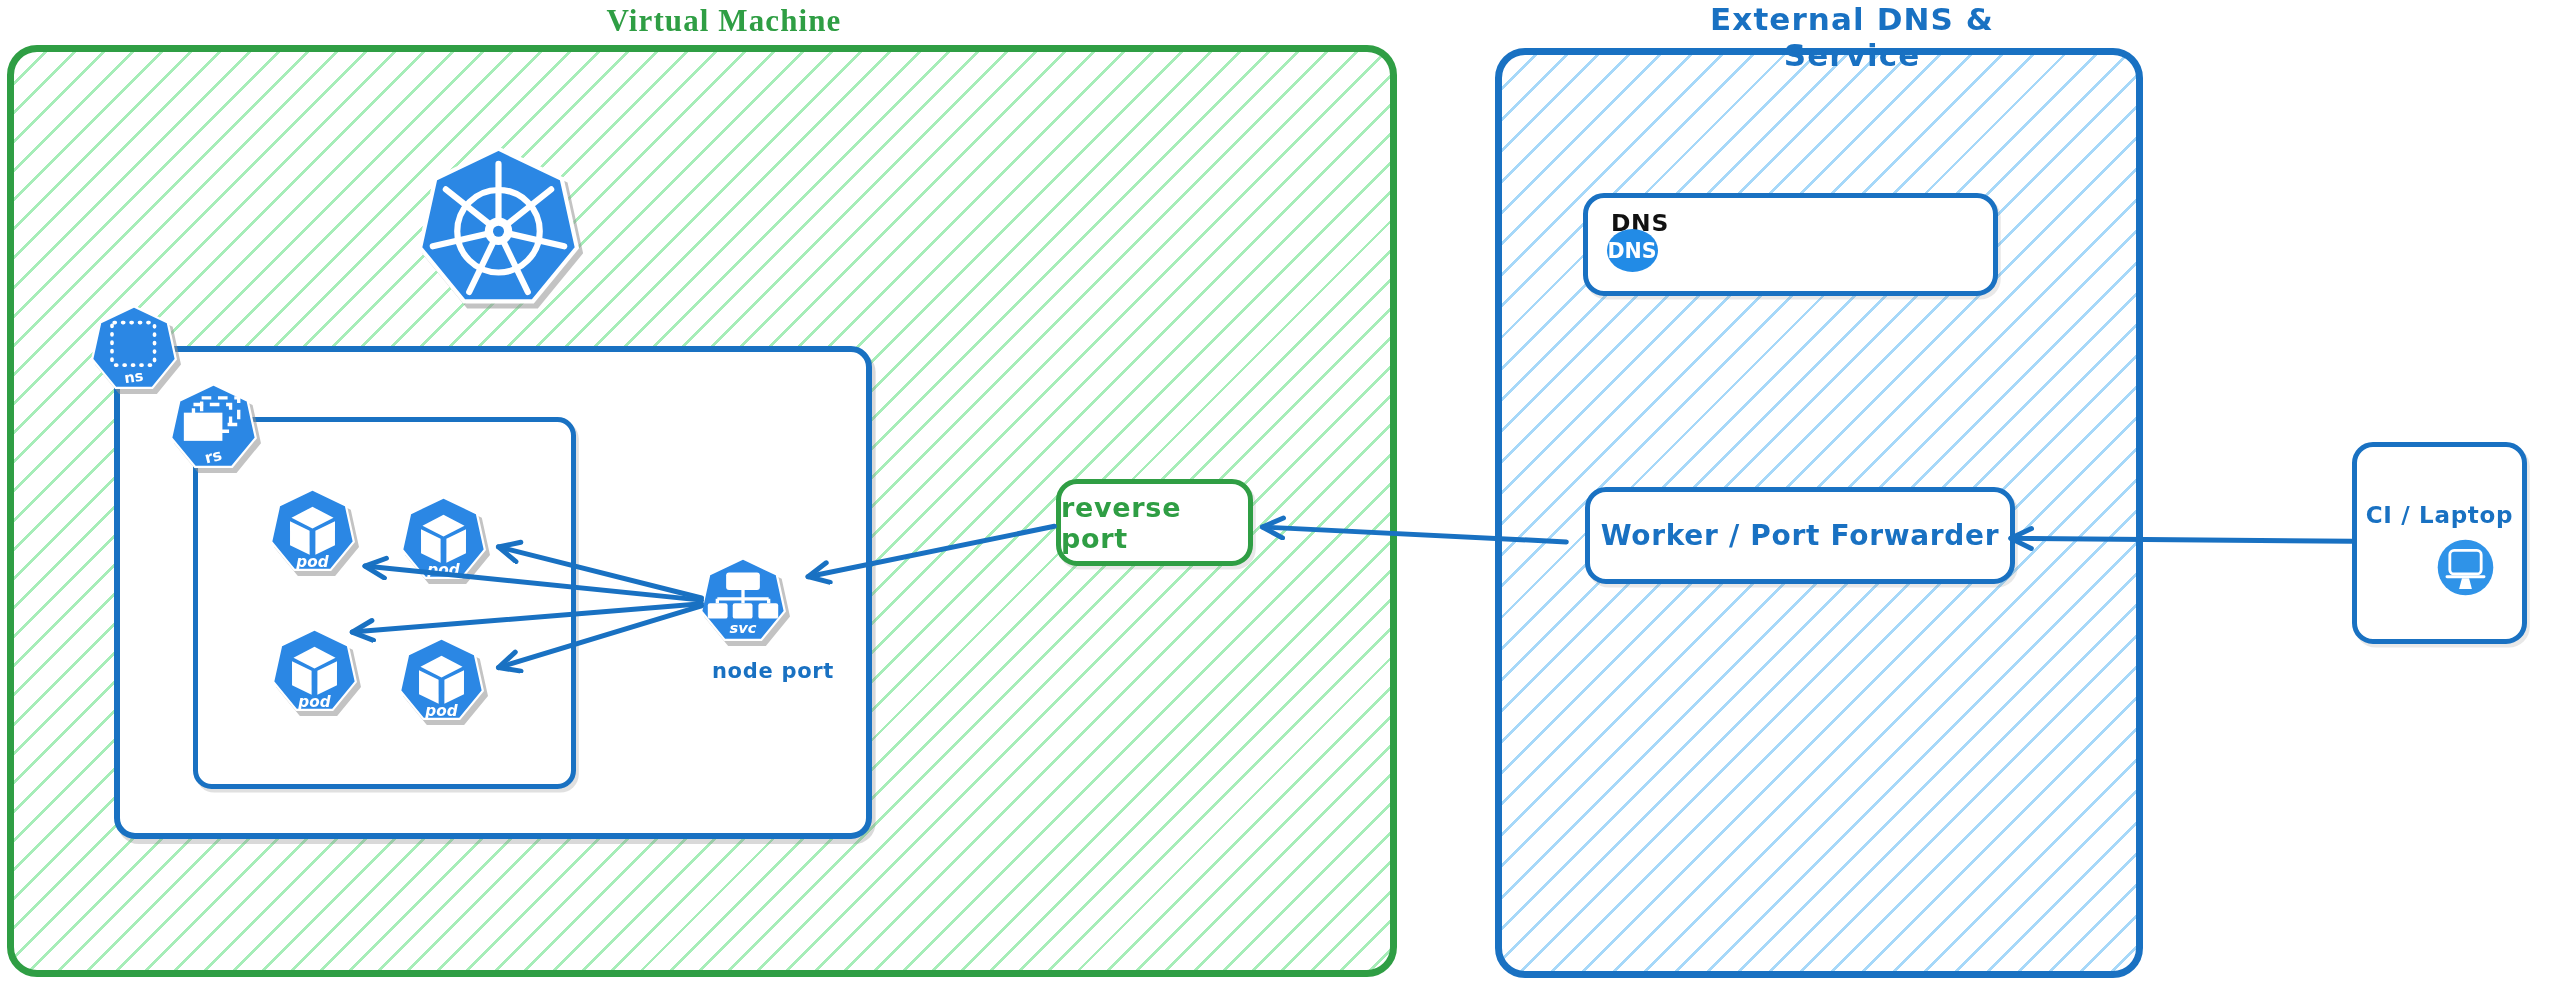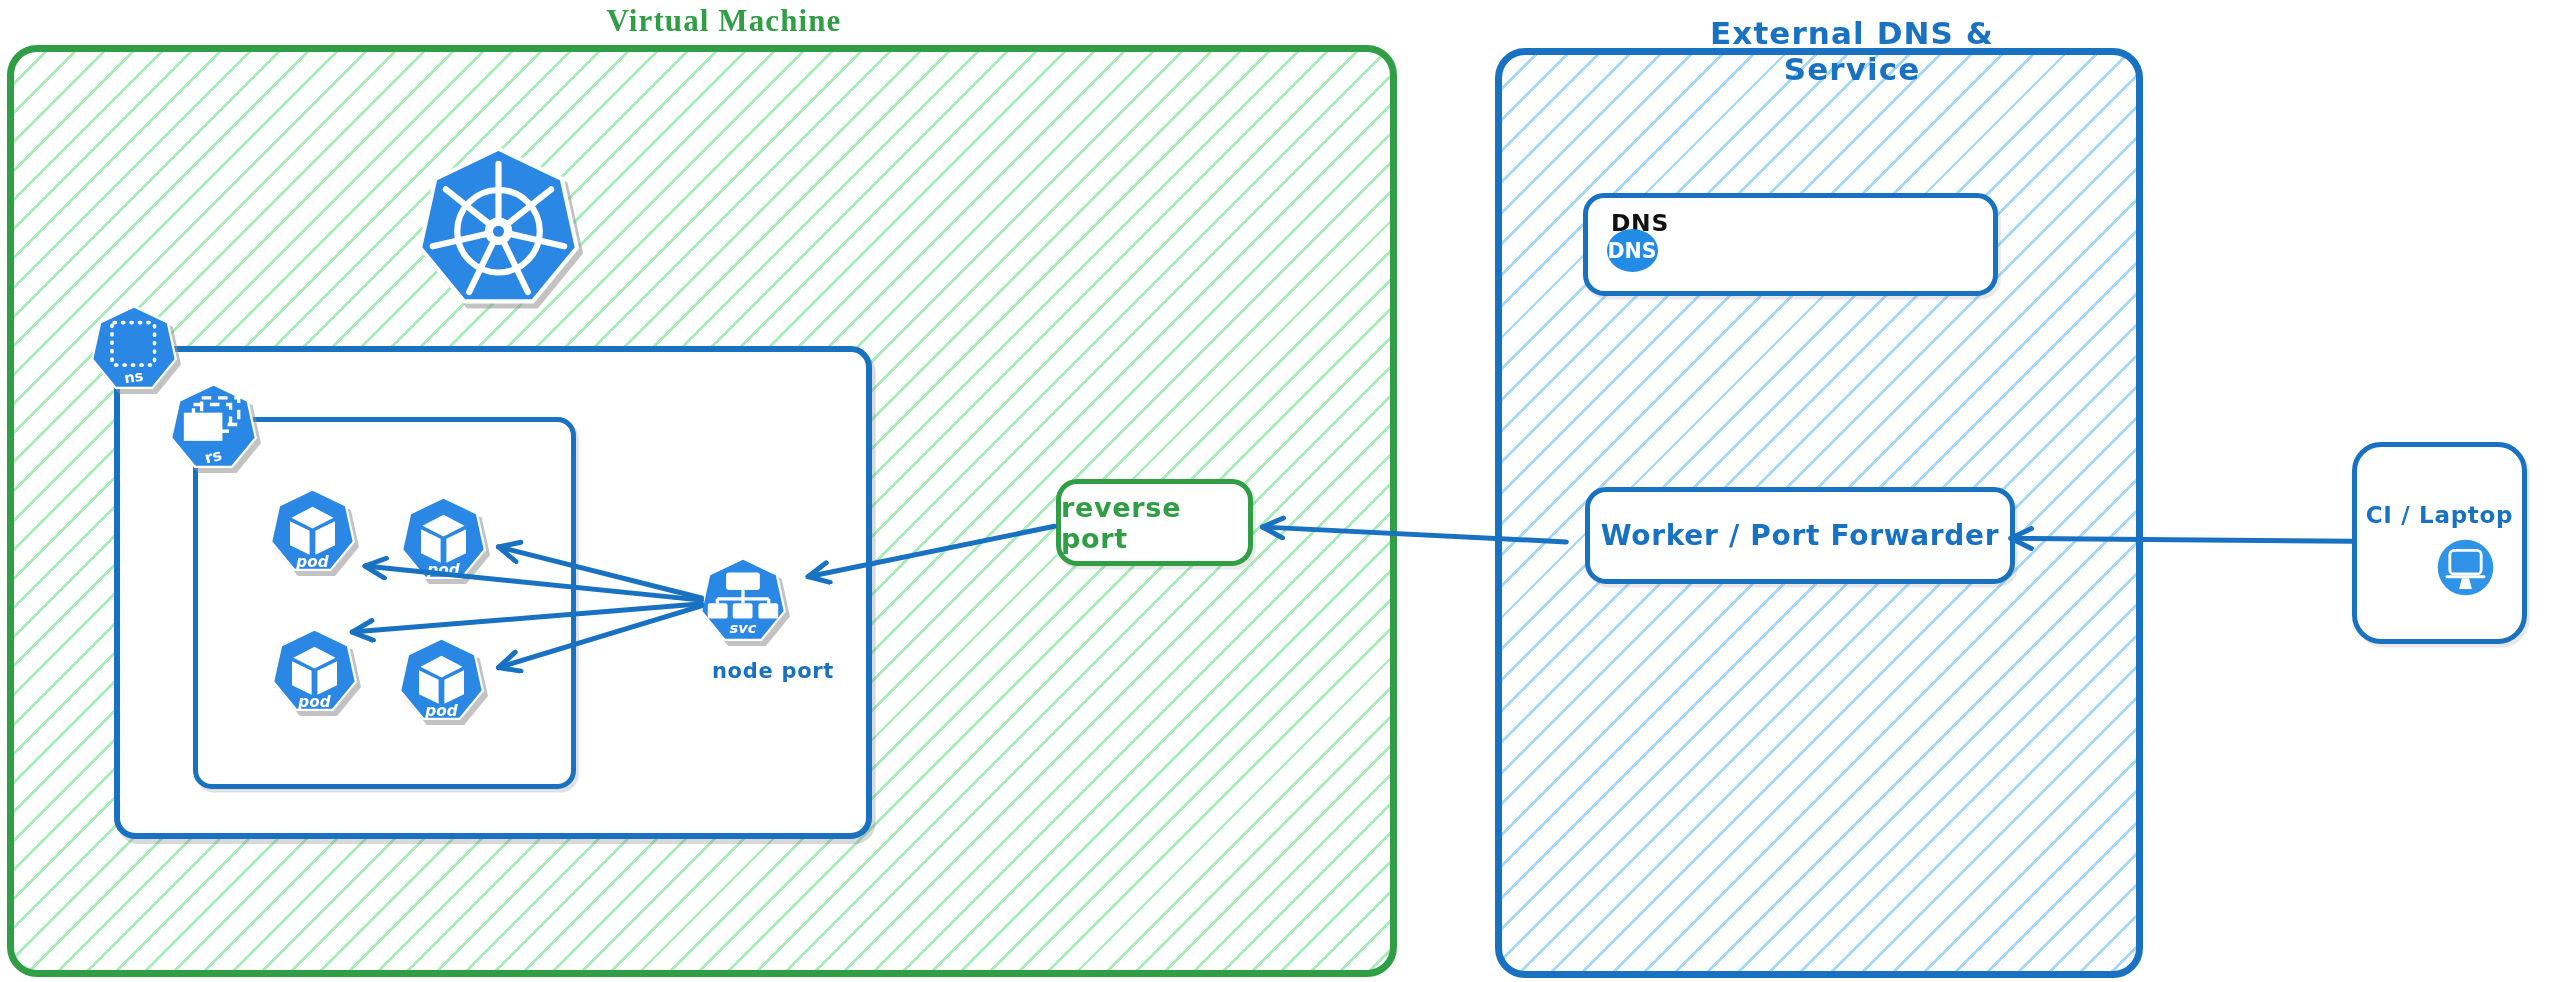--- a/index.html
+++ b/index.html
@@ -51,41 +51,41 @@
   .cname { left:114px; top:0; width:284px; height:100%;
            display:flex; align-items:center; justify-content:center;
            font-size:28px; font-weight:600; color:#1971c2; letter-spacing:0.7px; }
 
   .worker-box { left:1569px; top:487px; width:430px; height:97px;
                 display:flex; align-items:center; justify-content:center;
                 box-shadow: 2.8px 3.6px 0 rgba(130,130,130,.18); margin-left: 16px; }
   .worker-box .lbl { font-size:28px; font-weight:600; color:#1971c2; letter-spacing:0.7px; }
 
   .ci-box { left:2352px; top:442px; width:175px; height:202px;
-            box-shadow: 2.8px 3.6px 0 rgba(130,130,130,.18); border-radius: 29px; }
+            box-shadow: 2.8px 3.6px 0 rgba(130,130,130,.18); }
   .ci-label { left:0; top:55px; width:100%; text-align:center;
               font-size:23px; font-weight:600; color:#1971c2; letter-spacing:0.7px; }
   .laptop-wrap { left:80px; top:92px; width:57px; height:57px; }
 
   .node-port { left:680px; top:659px; width:186px; text-align:center;
                font-size:21px; font-weight:600; color:#1971c2; letter-spacing:0.7px; }
 
   .hepta-shadow { filter: drop-shadow(4.3px 5px 0 rgba(145,145,145,.55)); }
   svg text { font-family:"DejaVu Sans","Liberation Sans",sans-serif; }
 
   .overlay { left:0; top:0; pointer-events:none; }
 </style>
 </head>
 <body>
 
 <div class="abs big-box vm-box"></div>
 <div class="abs diagram-title green-text" style="left:525px; top:2.8px;">Virtual Machine</div>
 
 <div class="abs big-box ext-box"></div>
-<div class="abs diagram-title blue-text" style="left:1653px; top:15px;">External DNS &amp; Service</div>
+<div class="abs diagram-title blue-text" style="left:1653px; top:1px;">External DNS &amp; Service</div>
 
 <div class="abs card ns-box"></div>
 <div class="abs card rs-box"></div>
 
 <svg class="abs hepta-shadow" style="left:416px; top:146px;" width="165" height="165" viewBox="0 0 120 120">
   <polygon points="60,2 106,24 117,74 85,113 35,113 3,74 14,24" fill="#2b87e4" stroke="#ffffff" stroke-width="3"></polygon>
   <circle cx="60" cy="62" r="30" fill="none" stroke="#ffffff" stroke-width="4.5"></circle>
   <g stroke="#ffffff" stroke-width="4.5" stroke-linecap="round">
     <line x1="60" y1="62" x2="60" y2="13"></line>
     <line x1="60" y1="62" x2="98.3" y2="31.5"></line>

